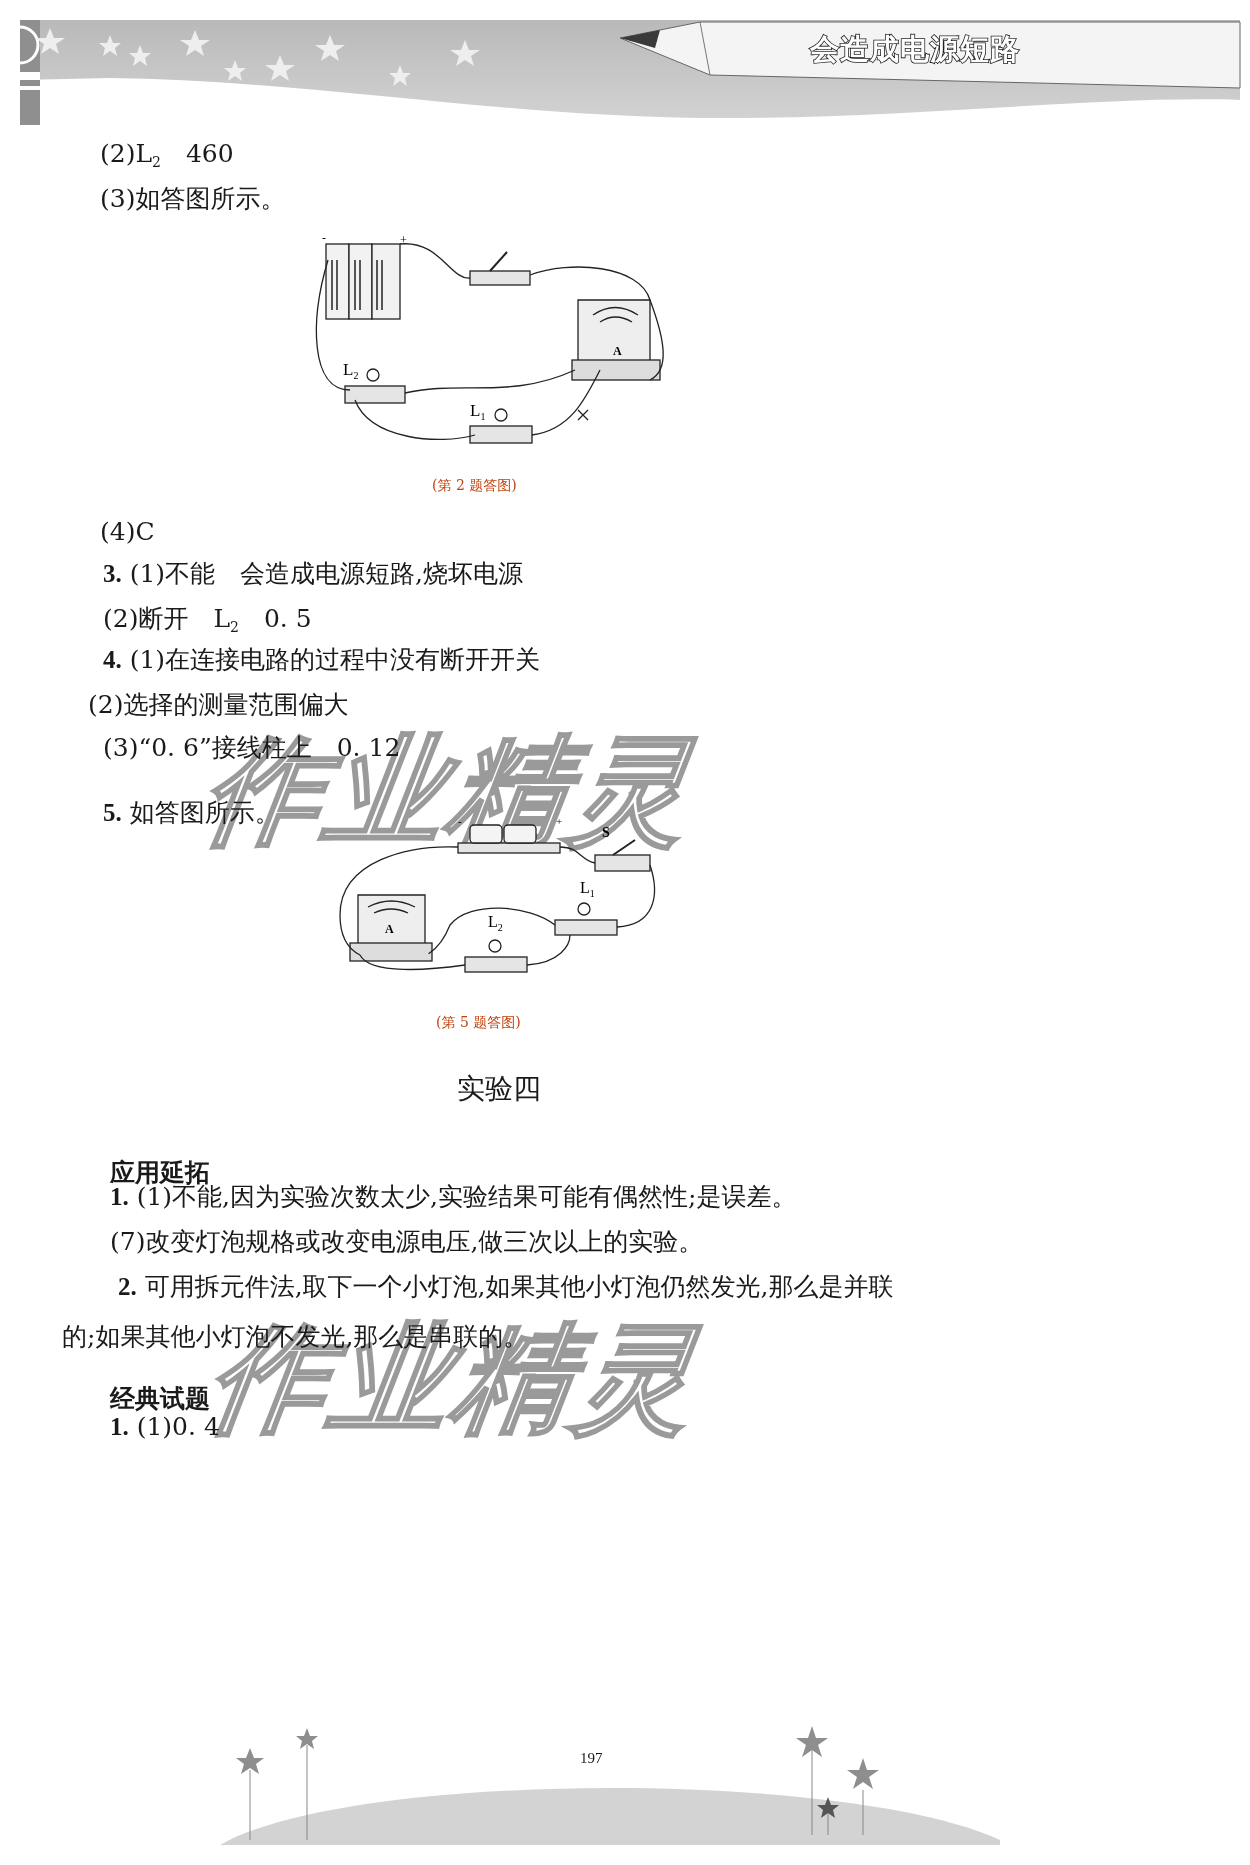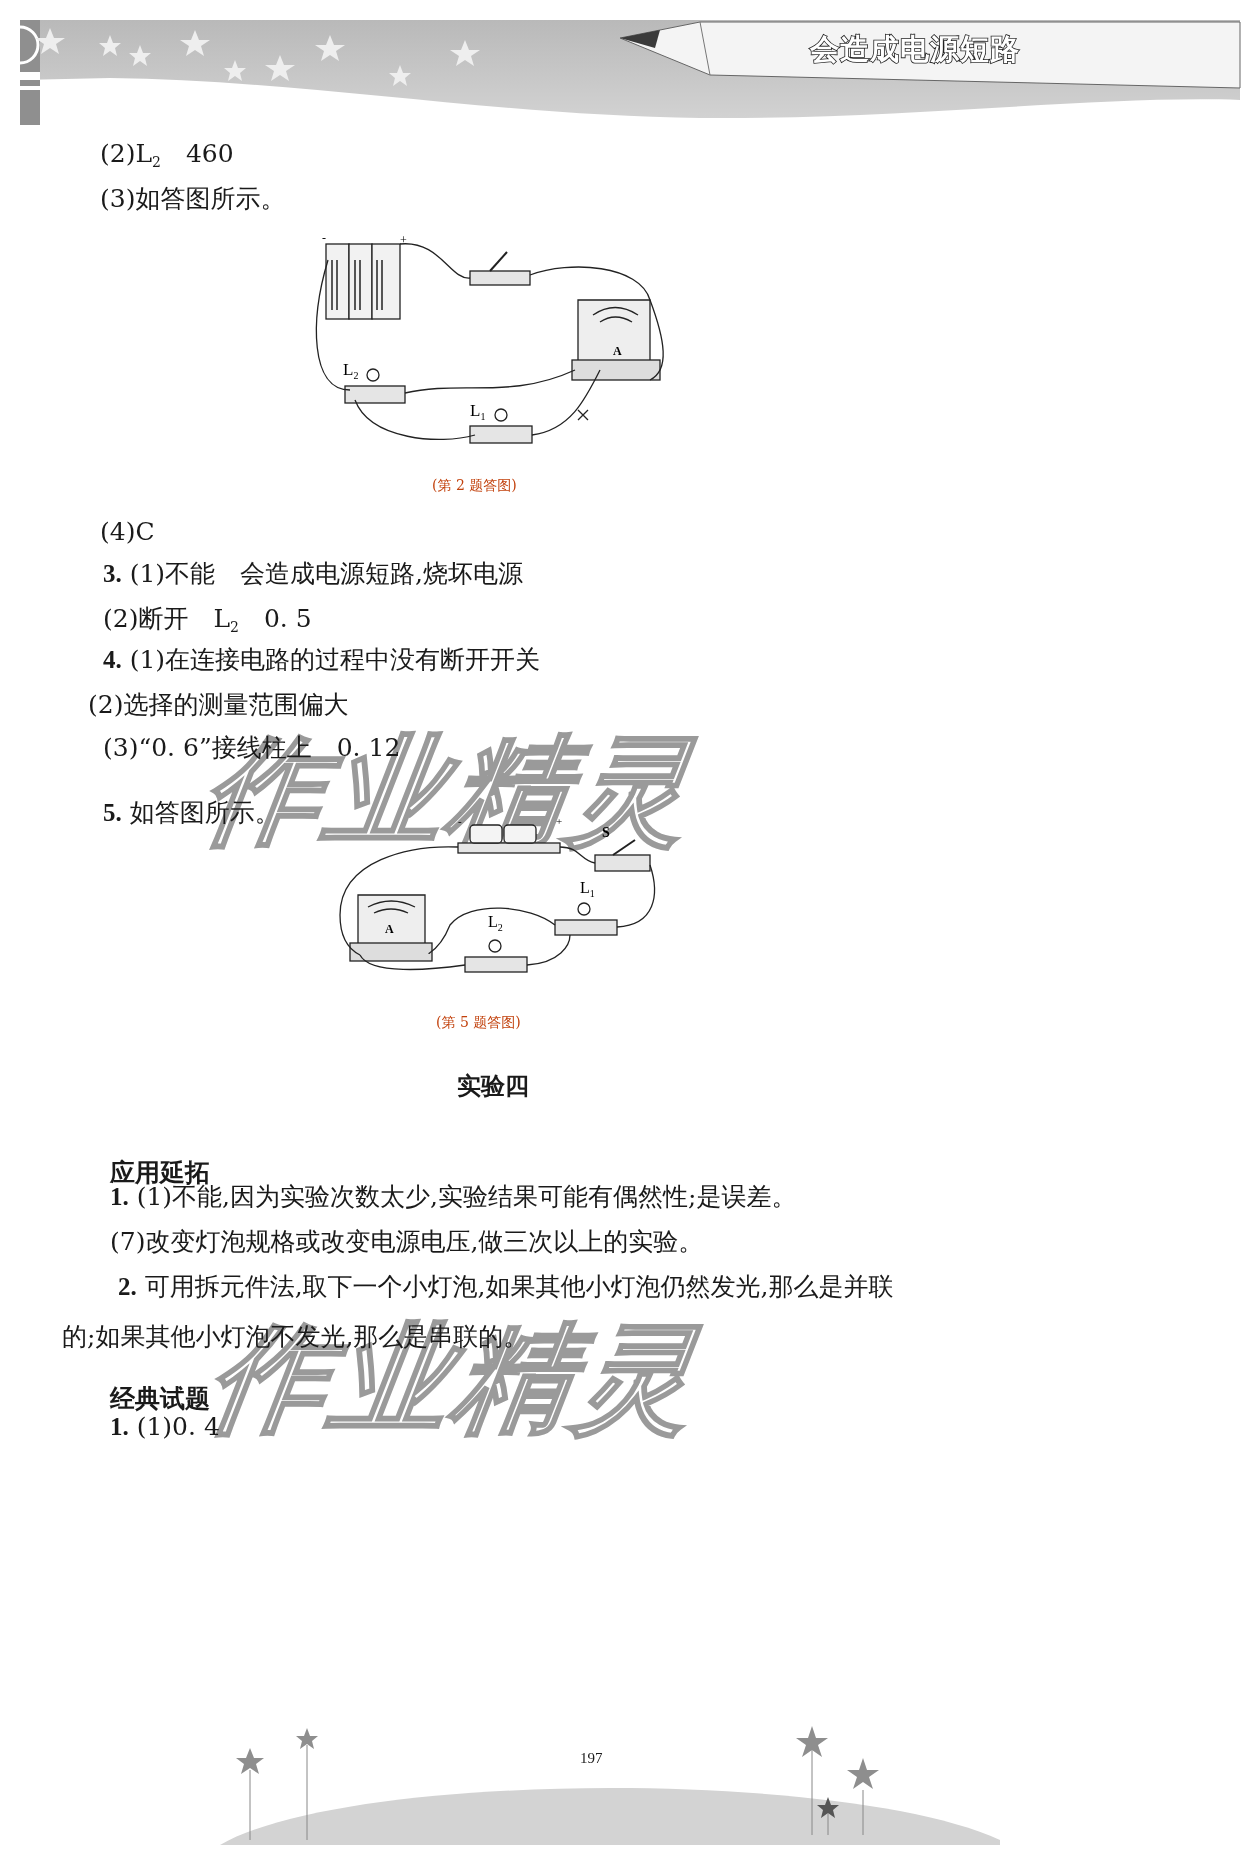--- a/index.html
+++ b/index.html
@@ -9,21 +9,21 @@
   
   #header { left:0; top:0; width:1250px; height:135px; }
   #header-title { left:810px; top:30px; font-family:"DejaVu Sans","Liberation Sans",sans-serif;
     font-size:29px; font-weight:bold; color:#fff; letter-spacing:1px;
     -webkit-text-stroke:1.6px #222; paint-order:stroke fill; }
   .line { position:absolute; font-size:25px; line-height:34px; white-space:nowrap; }
   .num { font-weight:bold; font-family:"Liberation Serif",serif; }
   sub { font-size:14px; vertical-align:-5px; }
   .caption { position:absolute; font-size:14px; color:#c2410c; white-space:nowrap; }
   .heading { position:absolute; font-size:25px; font-weight:bold; font-family:"DejaVu Sans","Liberation Sans",sans-serif;margin-top:16px; }
-  .sechead { position:absolute; font-size:24px; font-weight:bold; }
+  .sechead { position:absolute; font-size:28px; font-weight:normal; }
   .fig { position:absolute; }
   #watermark1, #watermark2 { position:absolute; font-family:"DejaVu Sans","Liberation Sans",sans-serif;
     font-weight:bold; color:transparent; -webkit-text-stroke:2px #9a9a9a; font-style:italic;
     transform:skewX(-8deg); white-space:nowrap; pointer-events:none; }
   #page-number { left:580px; top:1750px; font-size:15px; font-family:"Liberation Serif",serif; }
 </style>
 </head>
 <body>
 
 <svg id="header" class="abs" viewBox="0 0 1250 135" width="1250" height="135">

